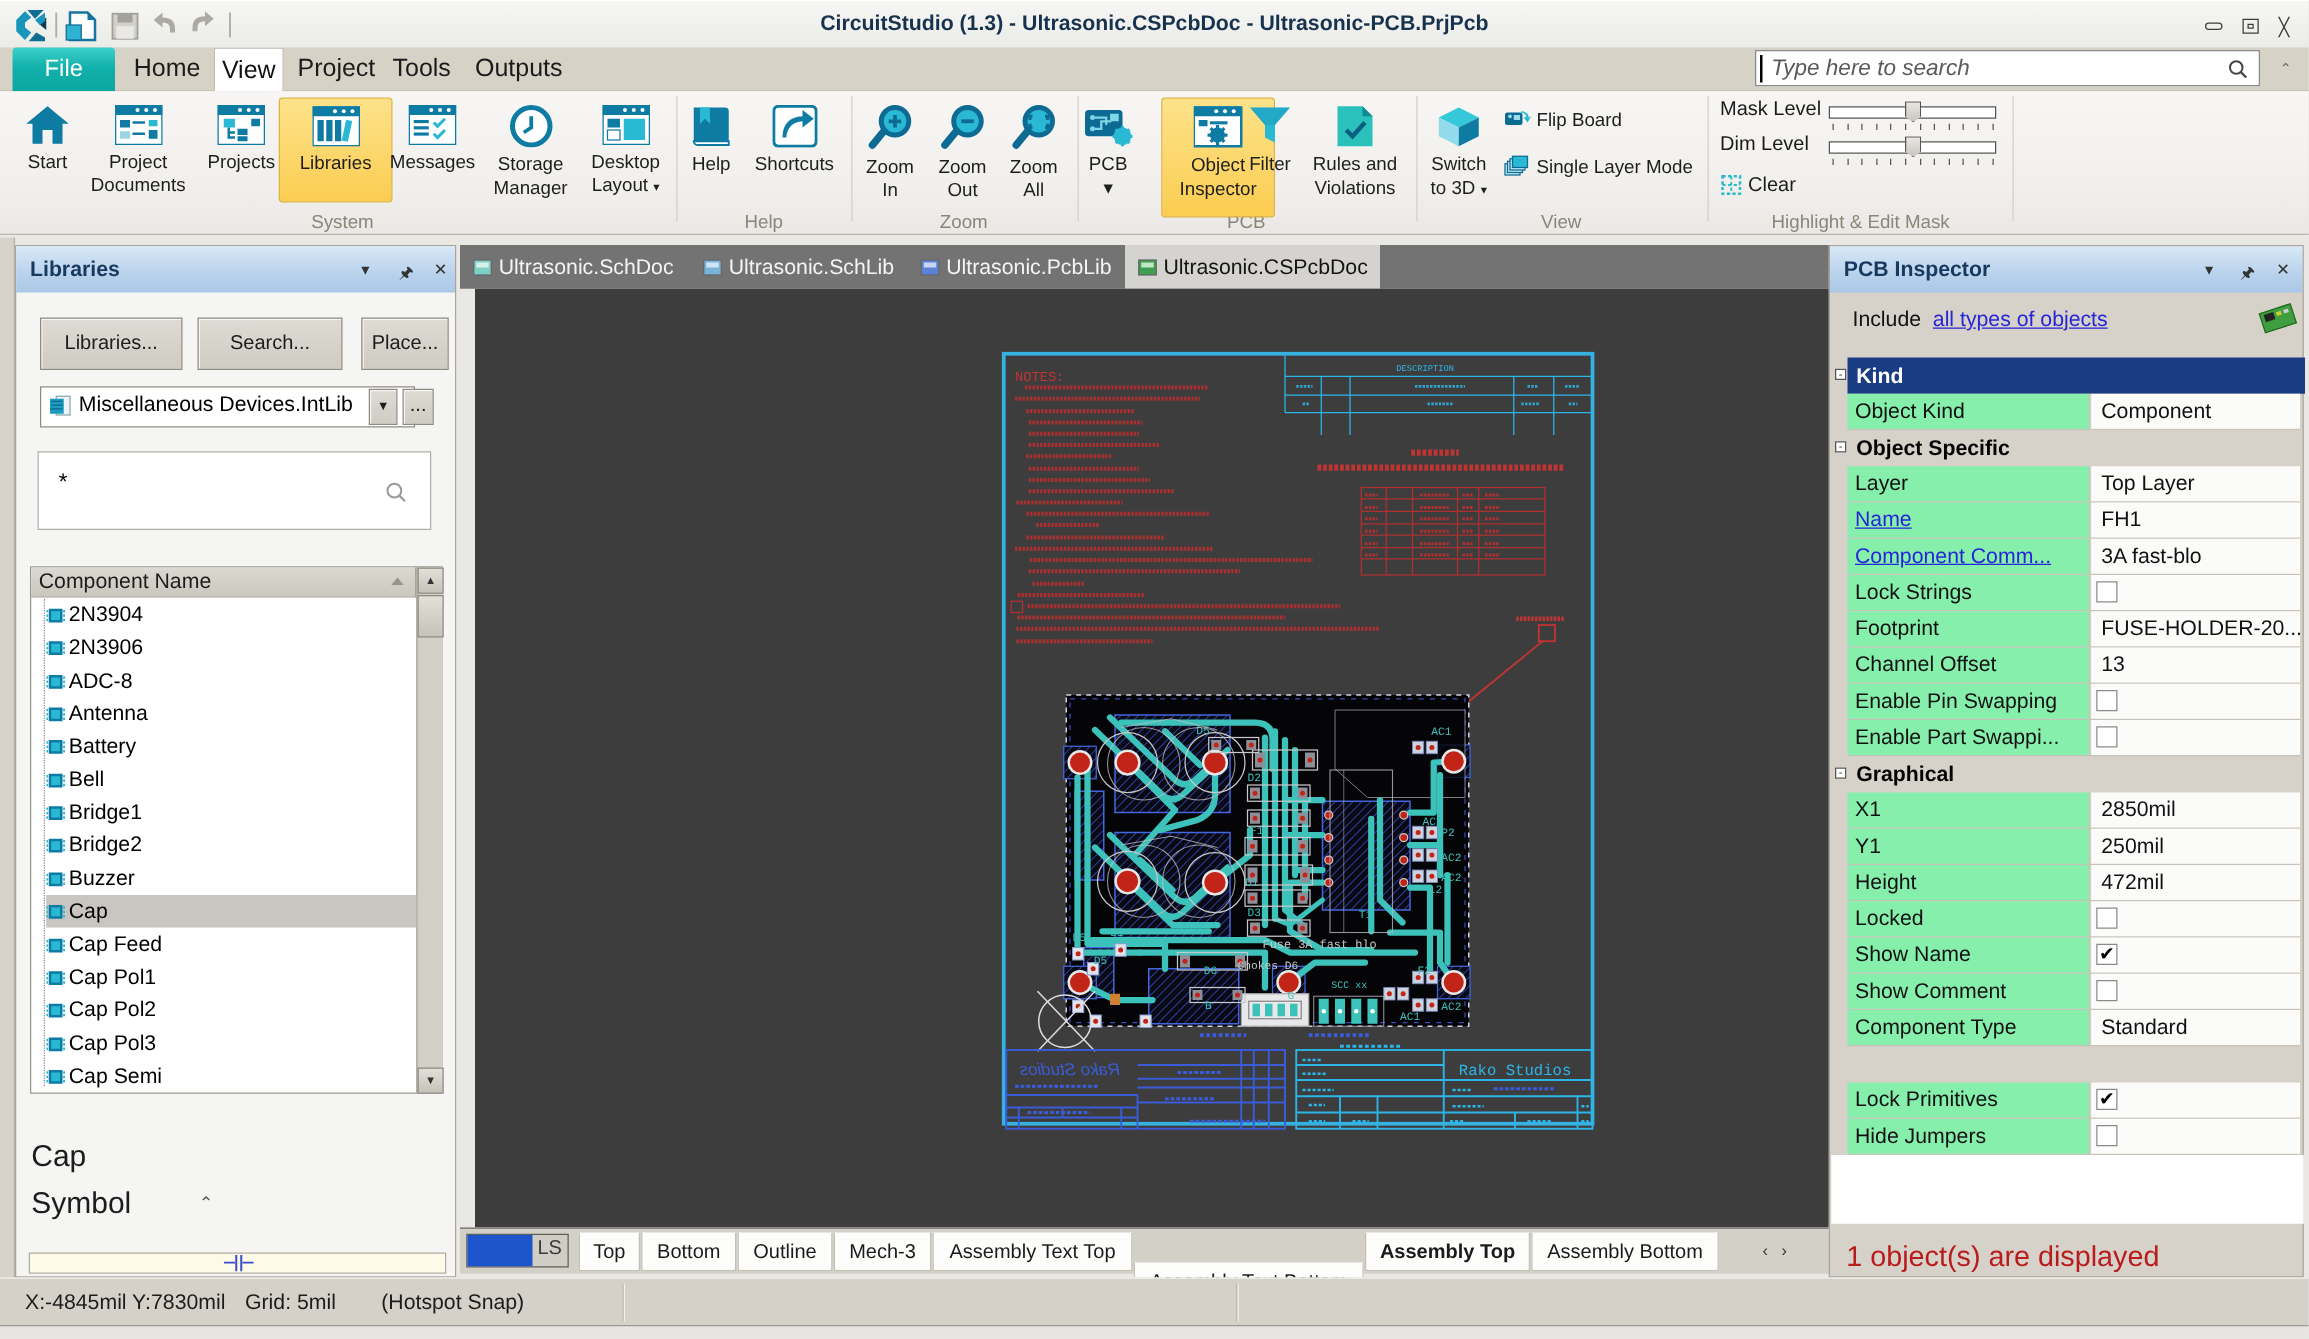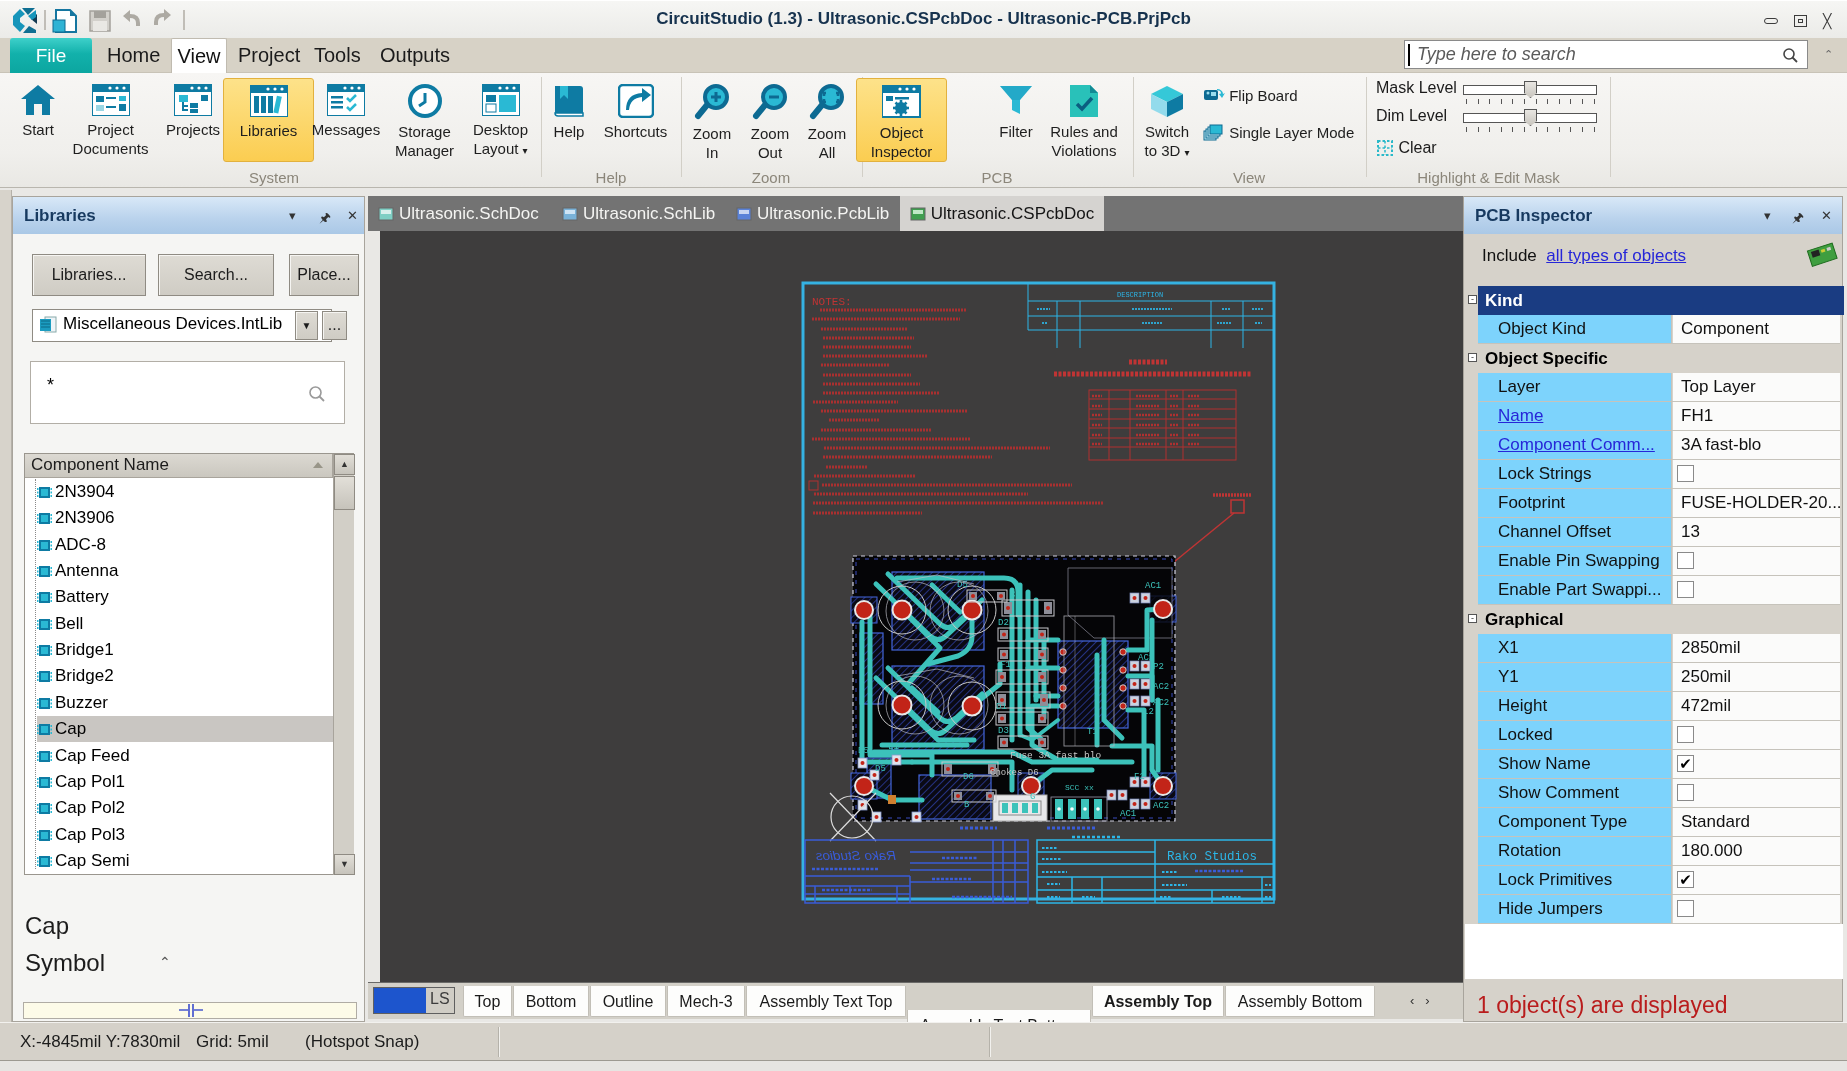--- a/index.html
+++ b/index.html
@@ -34,21 +34,21 @@
 
 
 #leftstrip { left:0; top:190px; width:12px; height:832px; background:#d7d3cb; border-right:1px solid #b5b1a9; }
 #leftpanel { left:12px; top:196px; width:353px; height:826px; background:#f5f5f3; border:1px solid #a8a49c; }
 .paneltitle { position:absolute; left:0; top:0; width:100%; height:37px; background:linear-gradient(#d8e8f7,#b9d2ec 60%,#aac8e6); font-size:17px; font-weight:bold; color:#17395f; line-height:37px; padding-left:11px; }
 .panelctl { position:absolute; top:11px; color:#333; font-size:13px; }
 .btn3d { position:absolute; background:linear-gradient(#dedbd4,#cfccc4); border:1px solid #8f8b83; box-shadow:inset 1px 1px 0 #f6f5f2; font-size:16px; color:#1c1c1c; text-align:center; }
 
 #rightpanel { left:1463px; top:196px; width:380px; height:826px; background:#d6d2ca; border:1px solid #a8a49c; }
 .prow { position:absolute; left:14px; width:362px; height:29px; border-bottom:1px solid #c6c3bb; font-size:17px; color:#111; }
-.prow .k { position:absolute; left:0; top:0; width:194px; height:28px; background:#7dd3fc; border-right:1px solid #c6c3bb; line-height:28px; padding-left:20px; white-space:nowrap; overflow:hidden;}
+.prow .k { position:absolute; left:0; top:0; width:194px; height:28px; background:#86efac; border-right:1px solid #c6c3bb; line-height:28px; padding-left:6px; white-space:nowrap; overflow:hidden;}
 .prow .v { position:absolute; left:195px; top:0; width:167px; height:28px; background:#fbfbfa; line-height:28px; padding-left:8px; white-space:nowrap; overflow:hidden; }
 .phead { position:absolute; left:0px; width:380px; height:29px; font-size:17px; font-weight:bold; color:#000; line-height:29px; }
 .cb { position:absolute; left:4px; top:5px; width:17px; height:17px; background:#fff; border:1px solid #8a8a8a; font-size:15px; line-height:16px; text-align:center; color:#000; }
 .link { color:#2626d8; text-decoration:underline; }
 
 
 #doctabs { left:368px; top:196px; width:1308px; height:35px; background:#737373; }
 .dtab { position:absolute; top:0; height:35px; line-height:35px; font-size:17px; color:#f4f4f2; }
 #canvas-wrap { left:380px; top:231px; width:1095px; height:751px; background:#3e3d3d; }
 #layerbar { left:368px; top:982px; width:1095px; height:37px; background:#d3d0c8; border-top:1px solid #6a6a68; }
@@ -276,21 +276,21 @@
 <g stroke="#2ab9d4" stroke-width="2.6">
             <line x1="31" y1="17" x2="31" y2="33"></line>
             <line x1="23" y1="25" x2="39" y2="25"></line>
             <line x1="25.5" y1="19.5" x2="36.5" y2="30.5"></line>
             <line x1="25.5" y1="30.5" x2="36.5" y2="19.5"></line>
           </g>
         </g>
       </svg>
       <div class="lbl">PCB<br>▾</div>
     </div>
-<div class="rbtn hl" style="left:856px;width:91px;top:5px;height:84px;padding-top:6px;">
+<div class="rbtn hl" style="left:929px;width:91px;top:5px;height:96px;padding-top:6px;">
       <svg class="ic" width="40" height="34" viewBox="0 0 40 34">
         <g transform="translate(0,0)">
 <rect x="0" y="0" width="38" height="32" fill="#fff" stroke="#0e7ba3" stroke-width="2"></rect>
 <rect x="0" y="0" width="38" height="8" fill="#0e7ba3"></rect>
 <circle cx="18" cy="4" r="1.6" fill="#fff"></circle>
           <circle cx="25" cy="4" r="1.6" fill="#fff"></circle>
           <circle cx="32" cy="4" r="1.6" fill="#fff"></circle>
 
 <rect x="4" y="11" width="7" height="5" fill="#0e7ba3"></rect>
           <rect x="13" y="12" width="14" height="2.5" fill="#0e7ba3"></rect>
@@ -1126,24 +1126,20 @@
 <div class="prow" style="top:582px;">
       <div class="k">Show Comment</div>
       <div class="v">
         <span class="cb"></span>
       </div>
     </div>
 <div class="prow" style="top:611px;">
       <div class="k">Component Type</div>
       <div class="v">Standard</div>
     </div>
-<div class="prow" style="top:640px;">
-      <div class="k">Rotation</div>
-      <div class="v">180.000</div>
-    </div>
 <div class="prow" style="top:669px;">
       <div class="k">Lock Primitives</div>
       <div class="v">
         <span class="cb">✔</span>
       </div>
     </div>
 <div class="prow" style="top:698px;">
       <div class="k">Hide Jumpers</div>
       <div class="v">
         <span class="cb"></span>

